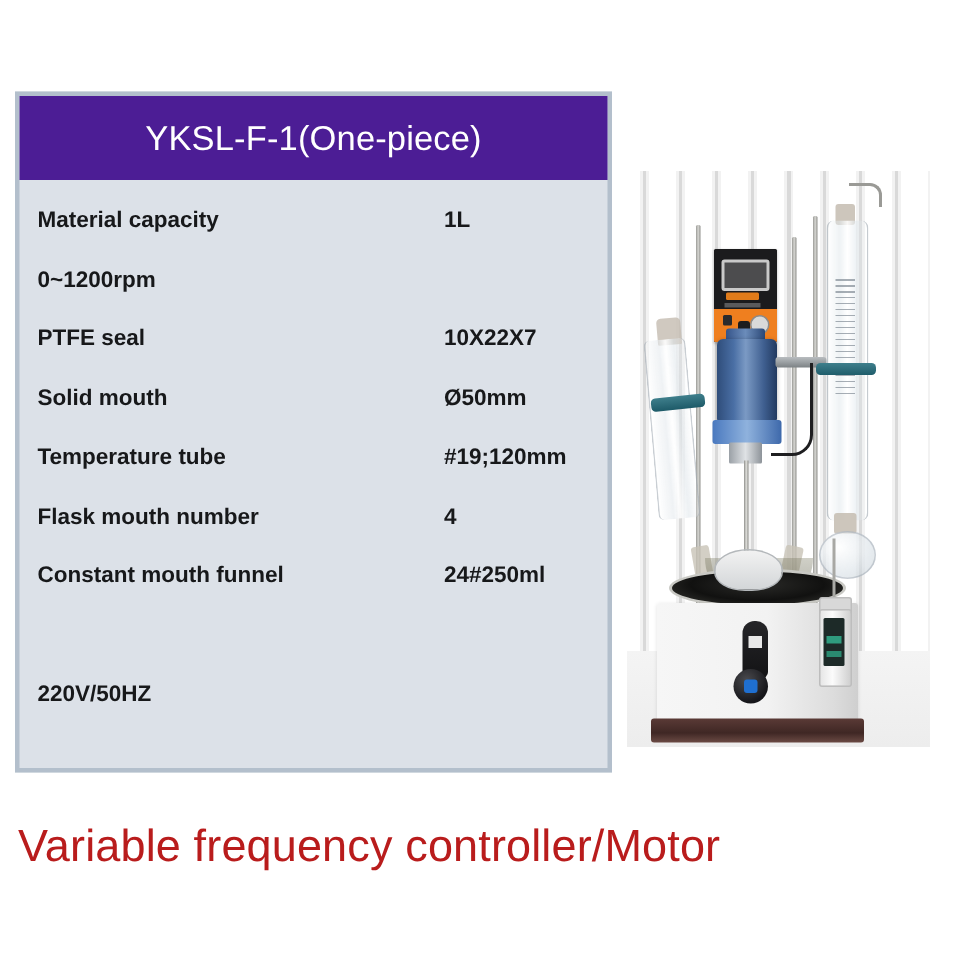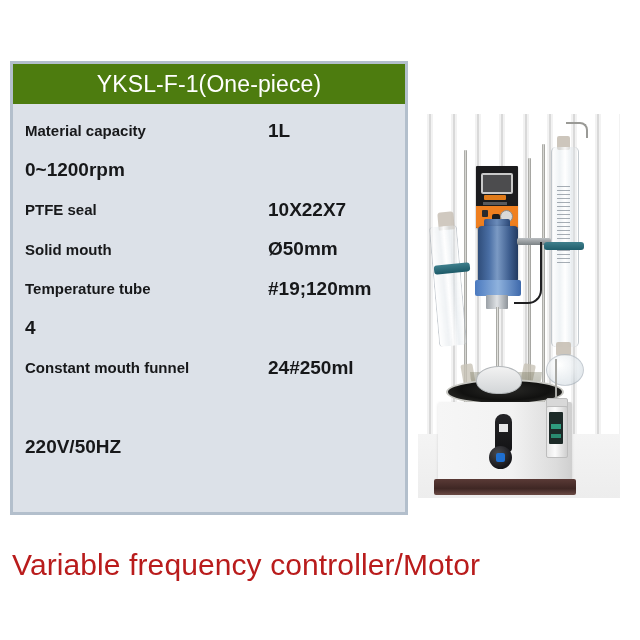--- a/index.html
+++ b/index.html
@@ -20,53 +20,54 @@
     position: absolute;
     left: 10px;
     top: 61px;
     width: 398px;
     height: 454px;
     box-sizing: border-box;
     border: 3px solid #b3bfcc;
     background: #dce1e8;
   }
   #spec-header {
-    height: 40px;
-    background: #4d7c0f;
+    height: 56px;
+    background: #4c1d95;
     display: flex;
     align-items: center;
     justify-content: center;
   }
   #spec-header-title {
     color: #ffffff;
     font-size: 23px;
     font-weight: 400;
     letter-spacing: 0.1px;
     white-space: nowrap;
   }
   #spec-body {
     padding-top: 7px;
   }
   .spec-row {
     height: 39.5px;
     display: flex;
     align-items: center;
     padding-left: 12px;
     box-sizing: border-box;
+    gap: 28px;
   }
   .spec-label {
     width: 243px;
     flex: 0 0 243px;
     font-size: 15px;
     font-weight: 600;
     color: #17181a;
     white-space: nowrap;
   }
   .spec-value {
-    font-size: 19px;
+    font-size: 15px;
     font-weight: 600;
     color: #17181a;
     white-space: nowrap;
   }
 
   
   #product-photo {
     position: absolute;
     left: 418px;
     top: 114px;
@@ -465,20 +466,21 @@
       <div class="spec-label">Solid mouth</div>
       <div class="spec-value">Ø50mm</div>
     </div>
 
     <div class="spec-row">
       <div class="spec-label">Temperature tube</div>
       <div class="spec-value">#19;120mm</div>
     </div>
 
     <div class="spec-row">
+      <div class="spec-label">Flask mouth number</div>
       <div class="spec-value">4</div>
     </div>
 
     <div class="spec-row">
       <div class="spec-label">Constant mouth funnel</div>
       <div class="spec-value">24#250ml</div>
     </div>
 
     <div class="spec-row">
     </div>

